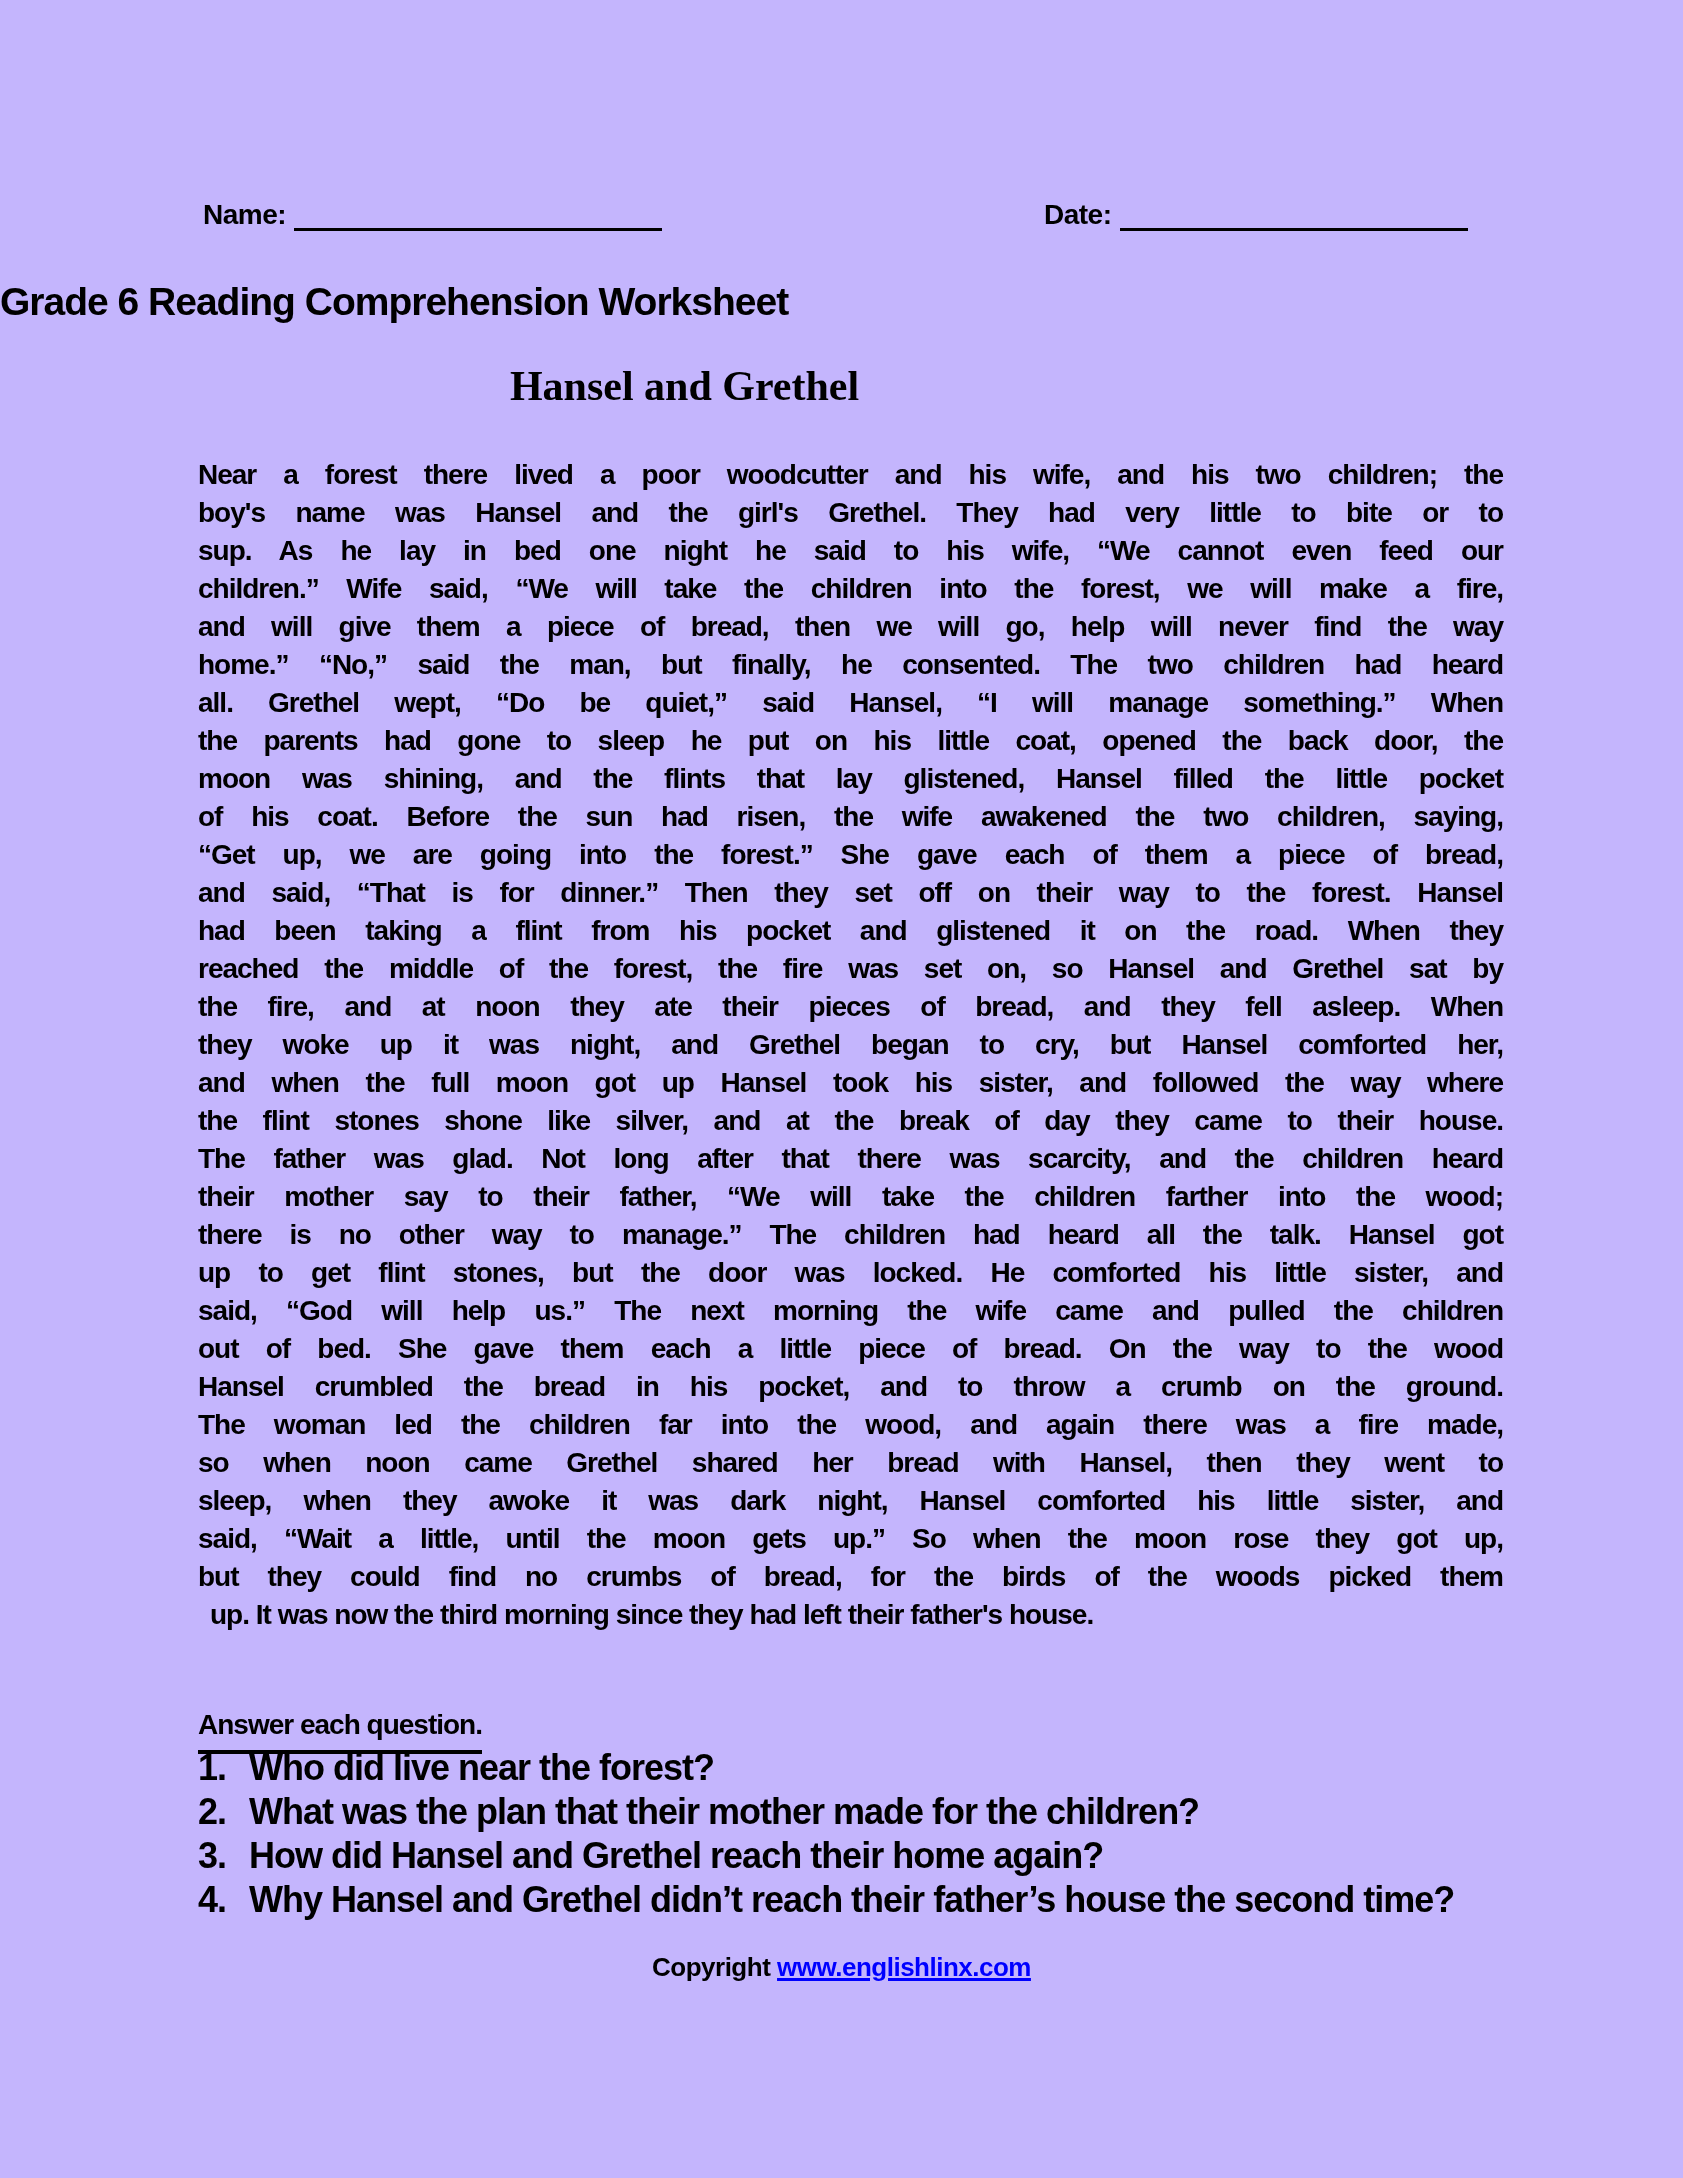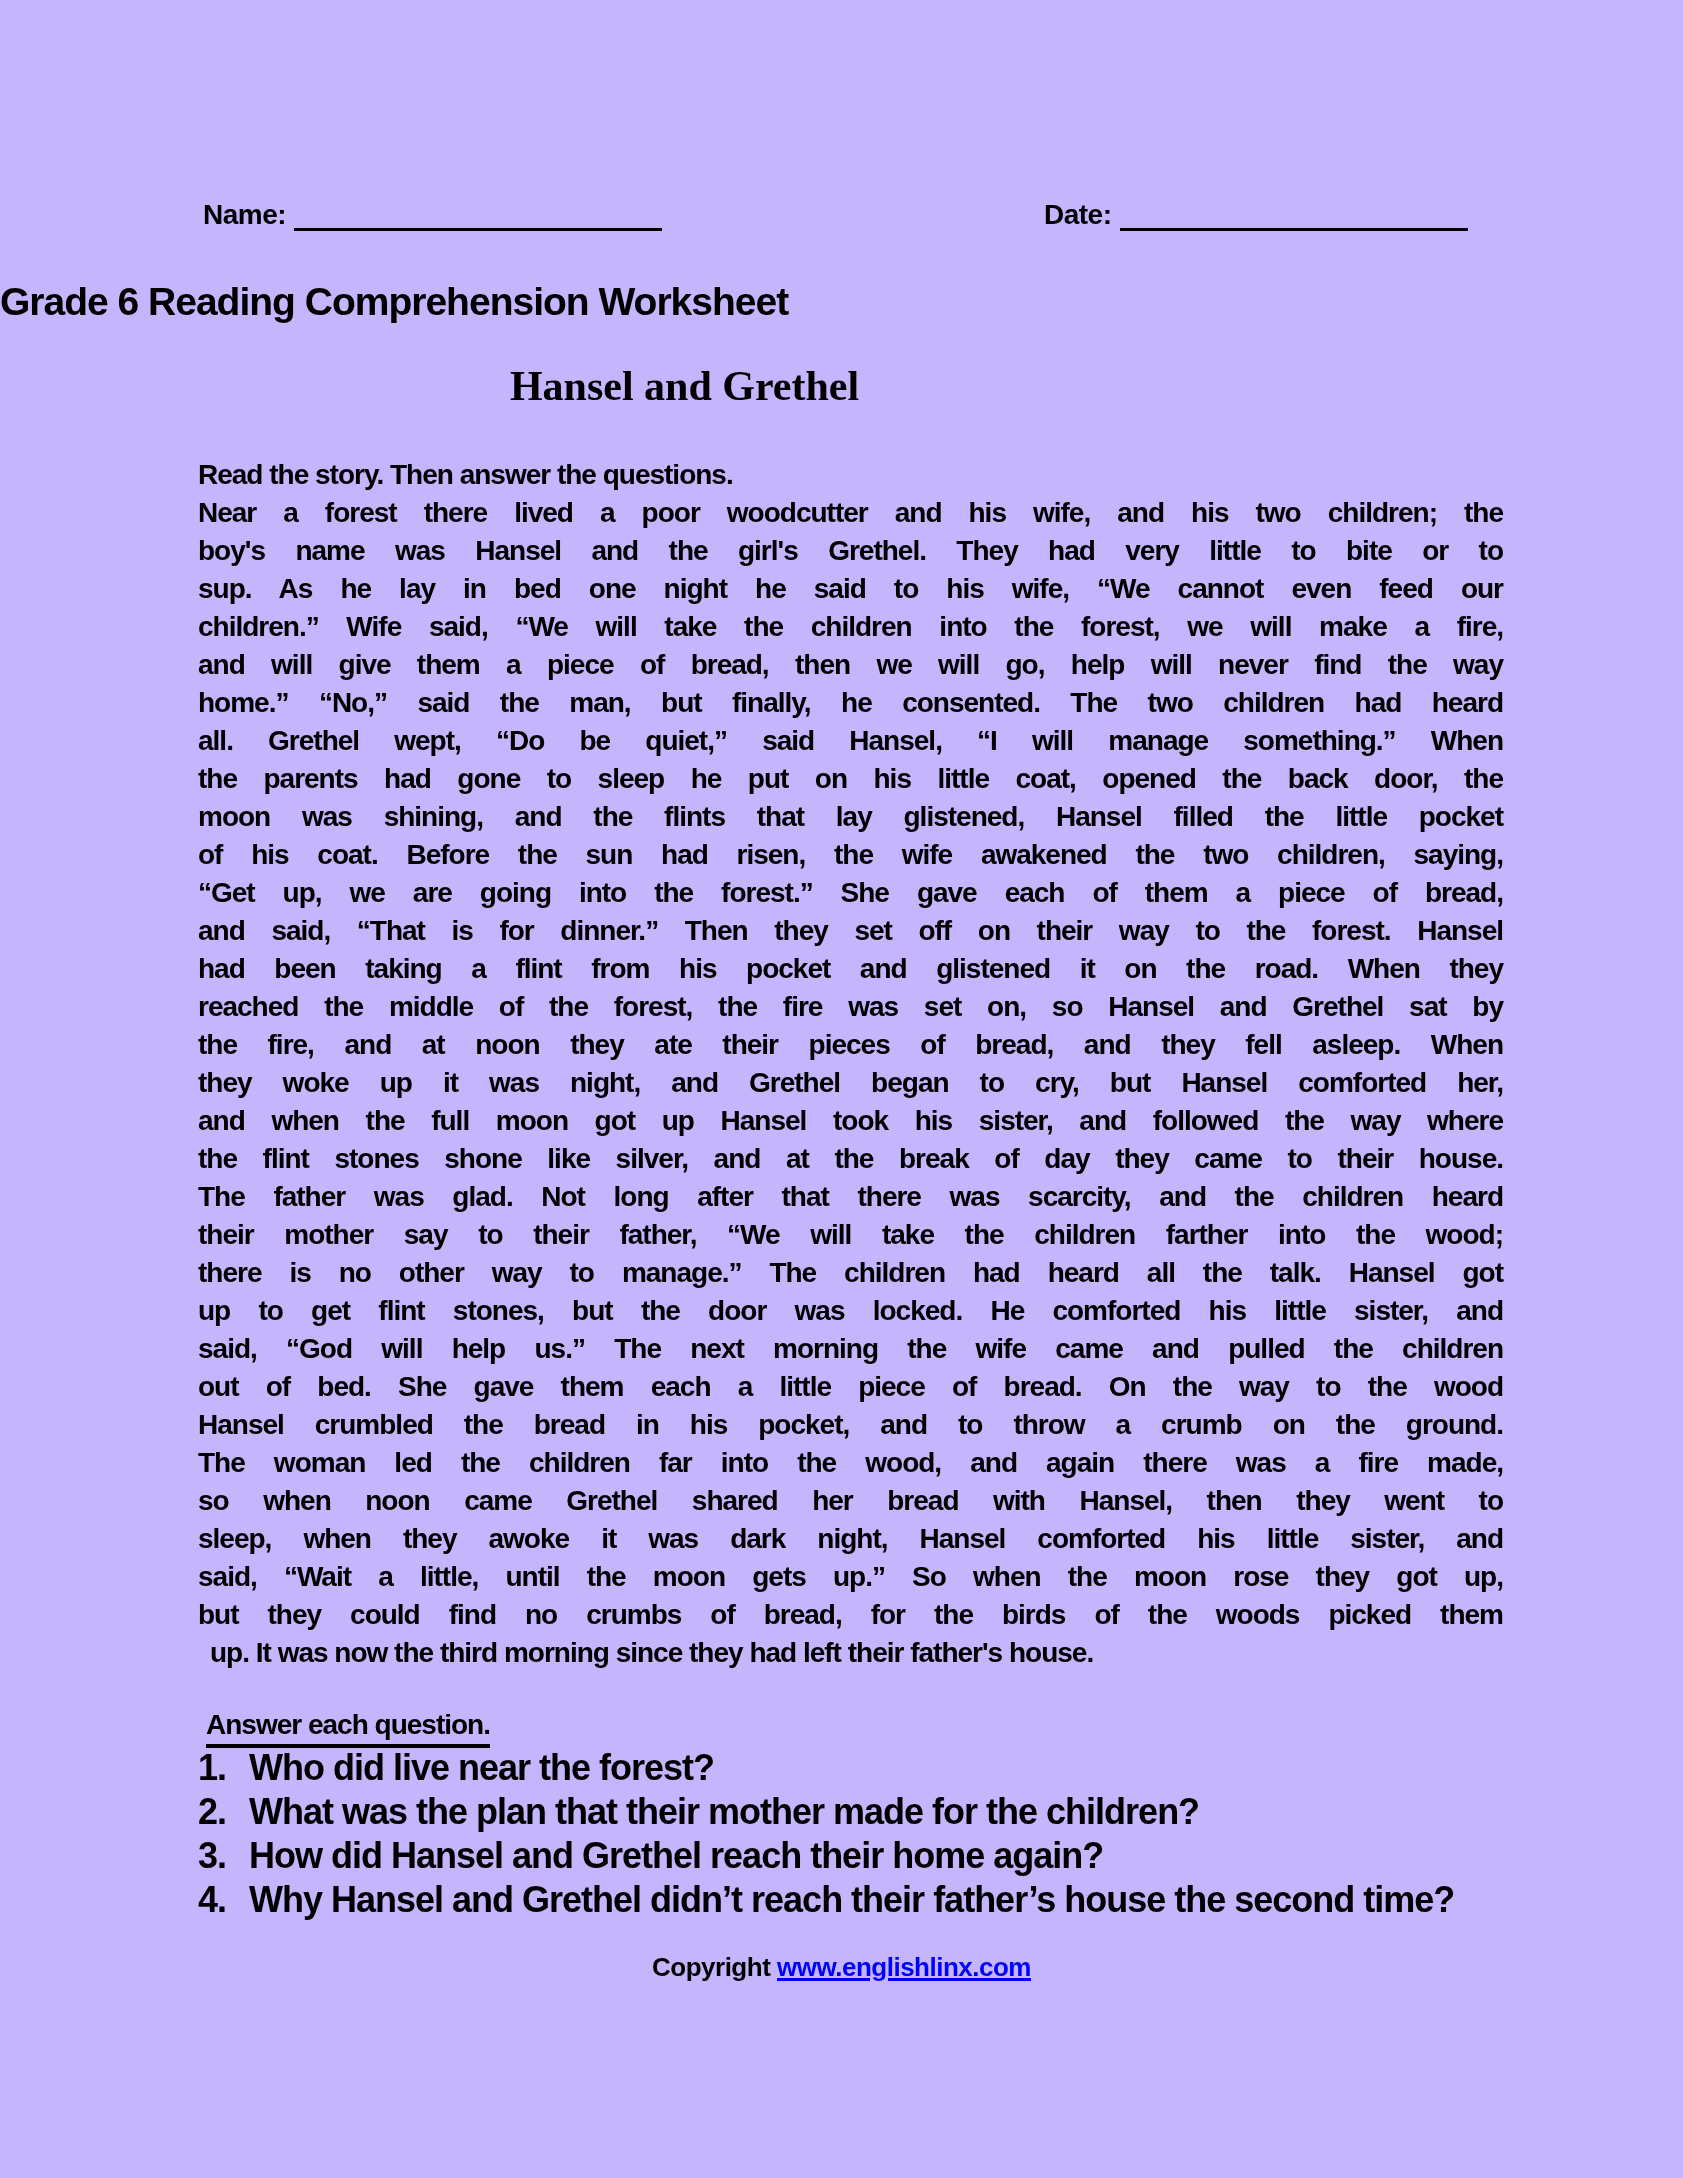--- a/index.html
+++ b/index.html
@@ -35,23 +35,23 @@
     font-size:28px;font-weight:bold;letter-spacing:-1px;
   }
   .bodyline{line-height:38px;height:38px;white-space:nowrap;}
   .pline{
     line-height:38px;height:38px;
     text-align:justify;text-align-last:justify;
   }
   .pline.last{text-align-last:left;margin-left:12px;}
   
   .q-heading{
-    position:absolute;top:1709px;left:206px;
+    position:absolute;top:1709px;left:198px;
     font-size:28px;font-weight:bold;letter-spacing:-1px;
-    border-bottom:4px solid #000;padding-bottom:3px;
+    border-bottom:4px solid #000;padding-bottom:9px;
   }
   .q-list{position:absolute;top:1746px;left:198px;width:1337px;}
   .q-row{line-height:44px;height:44px;font-size:36px;font-weight:bold;letter-spacing:-1px;white-space:nowrap;}
   .q-num{display:inline-block;width:51px;}
   
   .footer{
     position:absolute;top:1952px;left:0;width:1683px;
     text-align:center;font-size:26px;font-weight:bold;letter-spacing:-0.5px;
   }
   .footer a{text-decoration:underline;text-decoration-thickness:3px;cursor:pointer;}
@@ -68,21 +68,20 @@
     <div class="hdr-field hdr-date">
       <span>Date:</span><span class="blank-line blank-date"></span>
     </div>
   </div>
 
   <div class="ws-title">Grade 6 Reading Comprehension Worksheet</div>
 
   <div class="story-title">Hansel and Grethel</div>
 
   <div class="text-block">
-    <div class="bodyline">Read the story. Then answer the questions.</div>
     <div id="passage">
         <div class="pline">Near a forest there lived a poor woodcutter and his wife, and his two children; the</div>
         <div class="pline">boy's name was Hansel and the girl's Grethel. They had very little to bite or to</div>
         <div class="pline">sup. As he lay in bed one night he said to his wife, “We cannot even feed our</div>
         <div class="pline">children.” Wife said, “We will take the children into the forest, we will make a fire,</div>
         <div class="pline">and will give them a piece of bread, then we will go, help will never find the way</div>
         <div class="pline">home.” “No,” said the man, but finally, he consented. The two children had heard</div>
         <div class="pline">all. Grethel wept, “Do be quiet,” said Hansel, “I will manage something.” When</div>
         <div class="pline">the parents had gone to sleep he put on his little coat, opened the back door, the</div>
         <div class="pline">moon was shining, and the flints that lay glistened, Hansel filled the little pocket</div>

